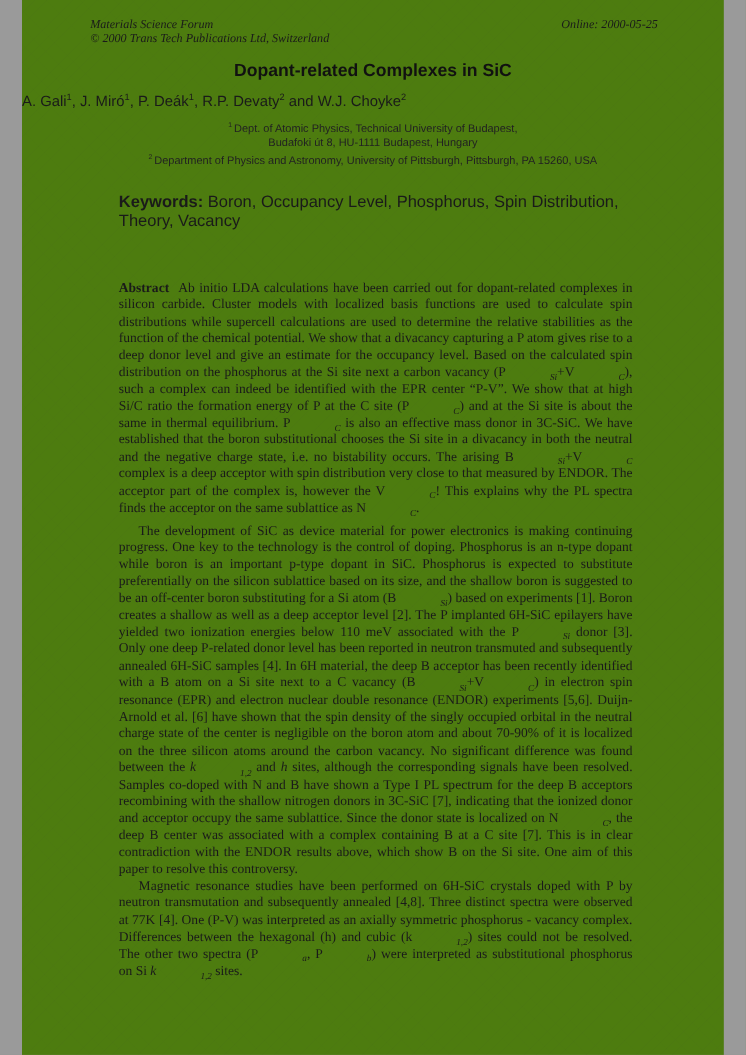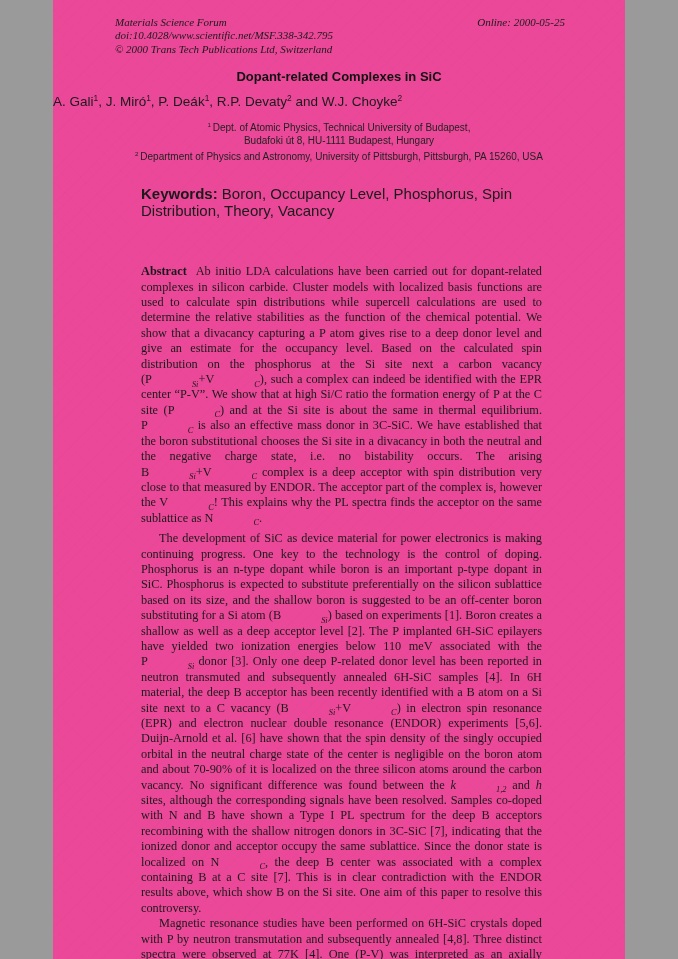--- a/index.html
+++ b/index.html
@@ -1,22 +1,22 @@
 <!DOCTYPE html>
 <html><head>
 <meta charset="utf-8">
 <style>
   * { margin: 0; padding: 0; box-sizing: border-box; }
   html, body { background: #9a9a9a; }
   .page {
     position: relative;
-    width: 572px;
+    width: 638px;
     height: 959px;
     margin: 0 auto;
-    background: #ec4899;
+    background: #4d7c0f;
     overflow: hidden;
     font-family: "Liberation Serif", "DejaVu Serif", serif;
     color: #1a1a1a;
   }
   
   .watermark {
     position: absolute;
     inset: 0;
     pointer-events: none;
     background:
@@ -35,21 +35,21 @@
     line-height: 13.4px;
   }
   .hdr .left  { white-space: nowrap; }
   .hdr .right { white-space: nowrap; }
 
   .title {
     margin-top: 13px;
     text-align: center;
     font-family: "Liberation Sans", "DejaVu Sans", sans-serif;
     font-weight: bold;
-    font-size: 13px;
+    font-size: 16px;
     color: #111;
   }
   .authors {
     margin-top: 10px;
     text-align: left;
     font-family: "Liberation Sans", "DejaVu Sans", sans-serif;
     font-size: 13.5px;
   }
   .authors sup, .affil sup { font-size: 0.62em; line-height: 0; vertical-align: super; }
 
@@ -86,21 +86,20 @@
 </head>
 <body>
 
 <div class="page">
   <div class="watermark"></div>
   <div class="content">
 
     <div class="hdr">
       <div class="left">
         <div>Materials Science Forum</div>
-        <div>doi:10.4028/www.scientific.net/MSF.338-342.795</div>
         <div>© 2000 Trans Tech Publications Ltd, Switzerland</div>
       </div>
       <div class="right">Online: 2000-05-25</div>
     </div>
 
     <div class="title">Dopant-related Complexes in SiC</div>
 
     <div class="authors">A. Gali<sup>1</sup>, J. Miró<sup>1</sup>, P. Deák<sup>1</sup>, R.P. Devaty<sup>2</sup> and W.J. Choyke<sup>2</sup></div>
 
     <div class="affil affil1"><sup>1 </sup>Dept. of Atomic Physics, Technical University of Budapest,<br>Budafoki út 8, HU-1111 Budapest, Hungary</div>

